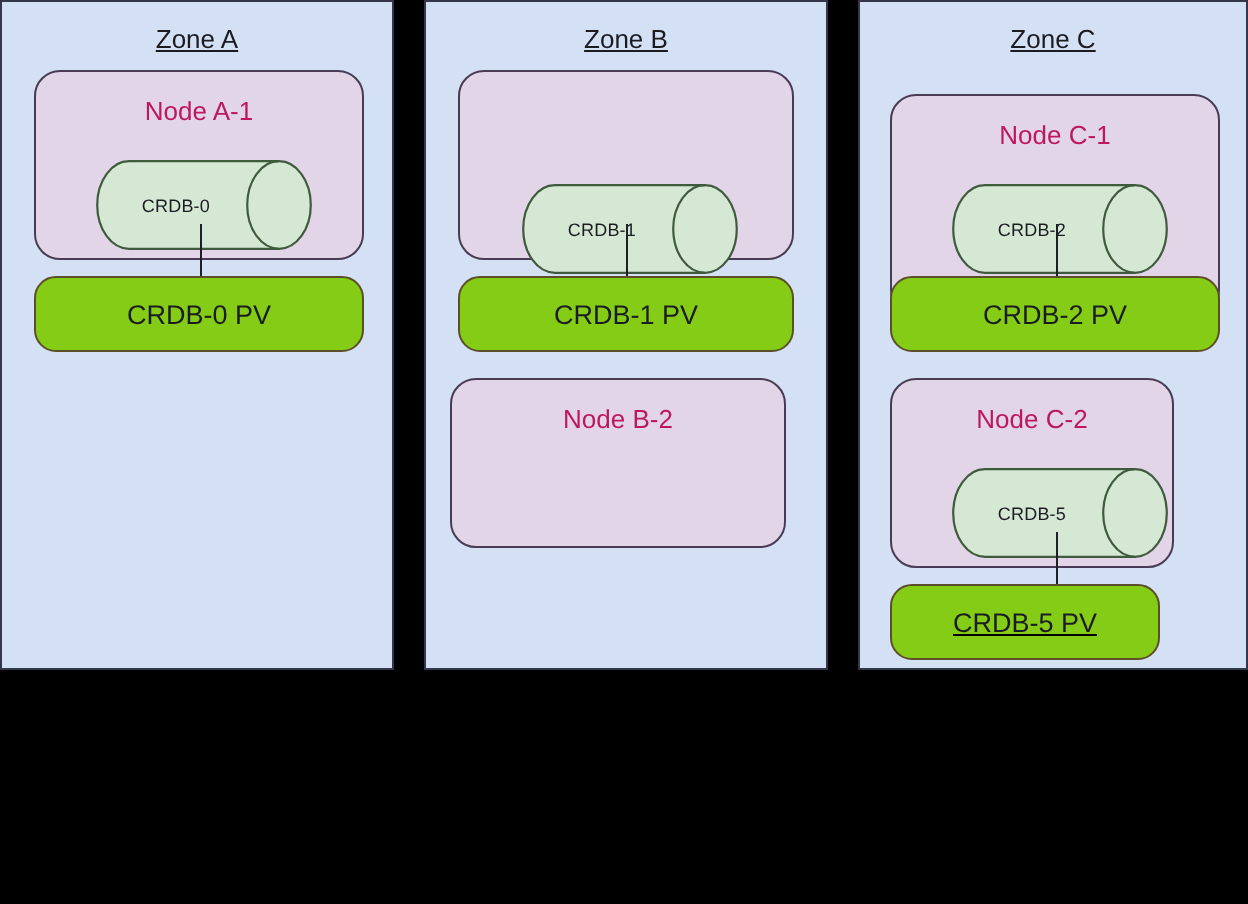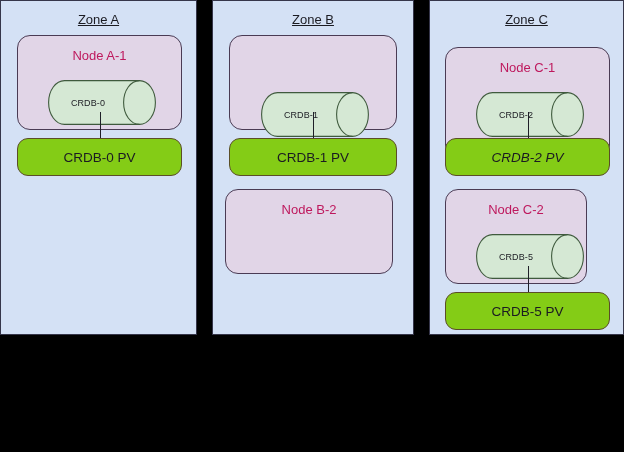--- a/index.html
+++ b/index.html
@@ -179,36 +179,36 @@
         <svg width="108" height="45" viewBox="0 0 108 45">
           <path d="M 16.5 0.6 L 91.5 0.6 A 15.9 21.9 0 0 1 91.5 44.4 L 16.5 44.4 A 15.9 21.9 0 0 1 16.5 0.6 Z" fill="#d5e8d4" stroke="#3f5a3d" stroke-width="1.1"></path>
           <path d="M 91.5 0.6 A 15.9 21.9 0 0 0 91.5 44.4" fill="none" stroke="#3f5a3d" stroke-width="1.1"></path>
         </svg>
         <div class="cyl-label">CRDB-2</div>
       </div>
     </div>
 
     <div class="connector" style="left:98px; top:111px; height:26px;"></div>
 
-    <div class="pv" style="left:15px; top:137px; width:165px; height:38px;font-style:italic;">
+    <div class="pv" style="left:15px; top:137px; width:165px; height:38px;">
       <span class="pv-label">CRDB-2 PV</span>
     </div>
 
     <div class="node" style="left:15px; top:188px; width:142px; height:95px;">
       <div class="node-title">Node C-2</div>
 
       <div class="cylinder" style="left:30px; top:44px; width:108px; height:45px;">
         <svg width="108" height="45" viewBox="0 0 108 45">
           <path d="M 16.5 0.6 L 91.5 0.6 A 15.9 21.9 0 0 1 91.5 44.4 L 16.5 44.4 A 15.9 21.9 0 0 1 16.5 0.6 Z" fill="#d5e8d4" stroke="#3f5a3d" stroke-width="1.1"></path>
           <path d="M 91.5 0.6 A 15.9 21.9 0 0 0 91.5 44.4" fill="none" stroke="#3f5a3d" stroke-width="1.1"></path>
         </svg>
         <div class="cyl-label">CRDB-5</div>
       </div>
     </div>
 
     <div class="connector" style="left:98px; top:265px; height:26px;"></div>
 
-    <div class="pv" style="left:15px; top:291px; width:165px; height:38px;">
+    <div class="pv" style="left:15px; top:291px; width:135px; height:38px;text-decoration:underline;">
       <span class="pv-label">CRDB-5 PV</span>
     </div>
   </div>
 
 </div>
 
 </body></html>

